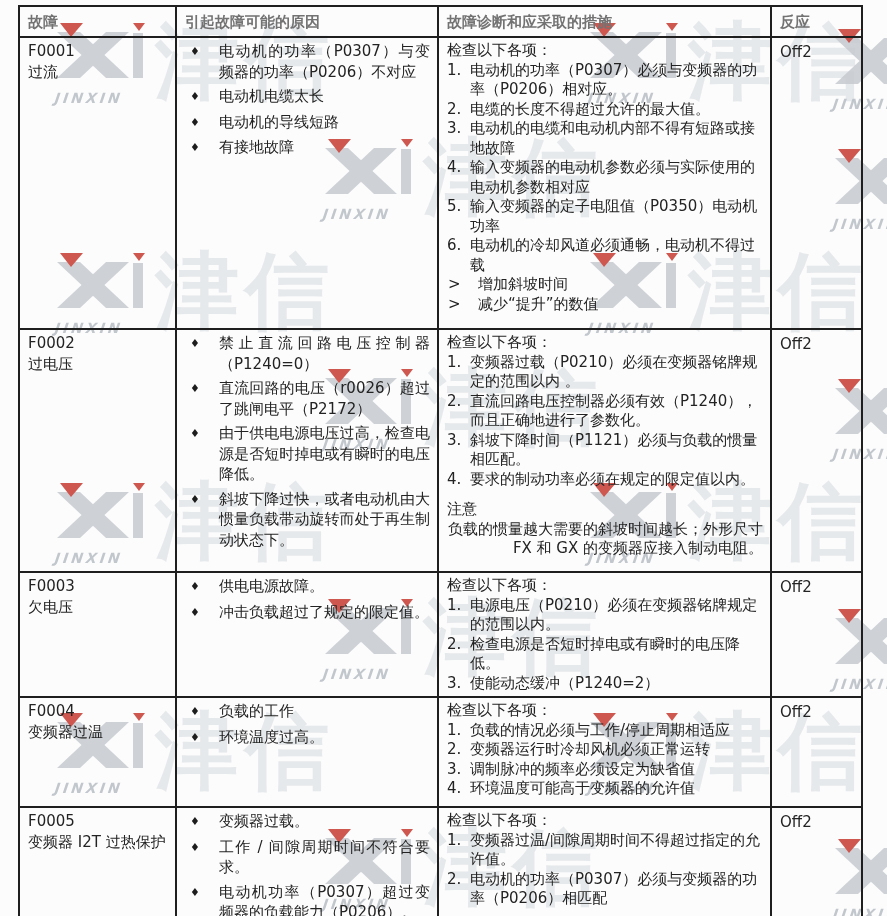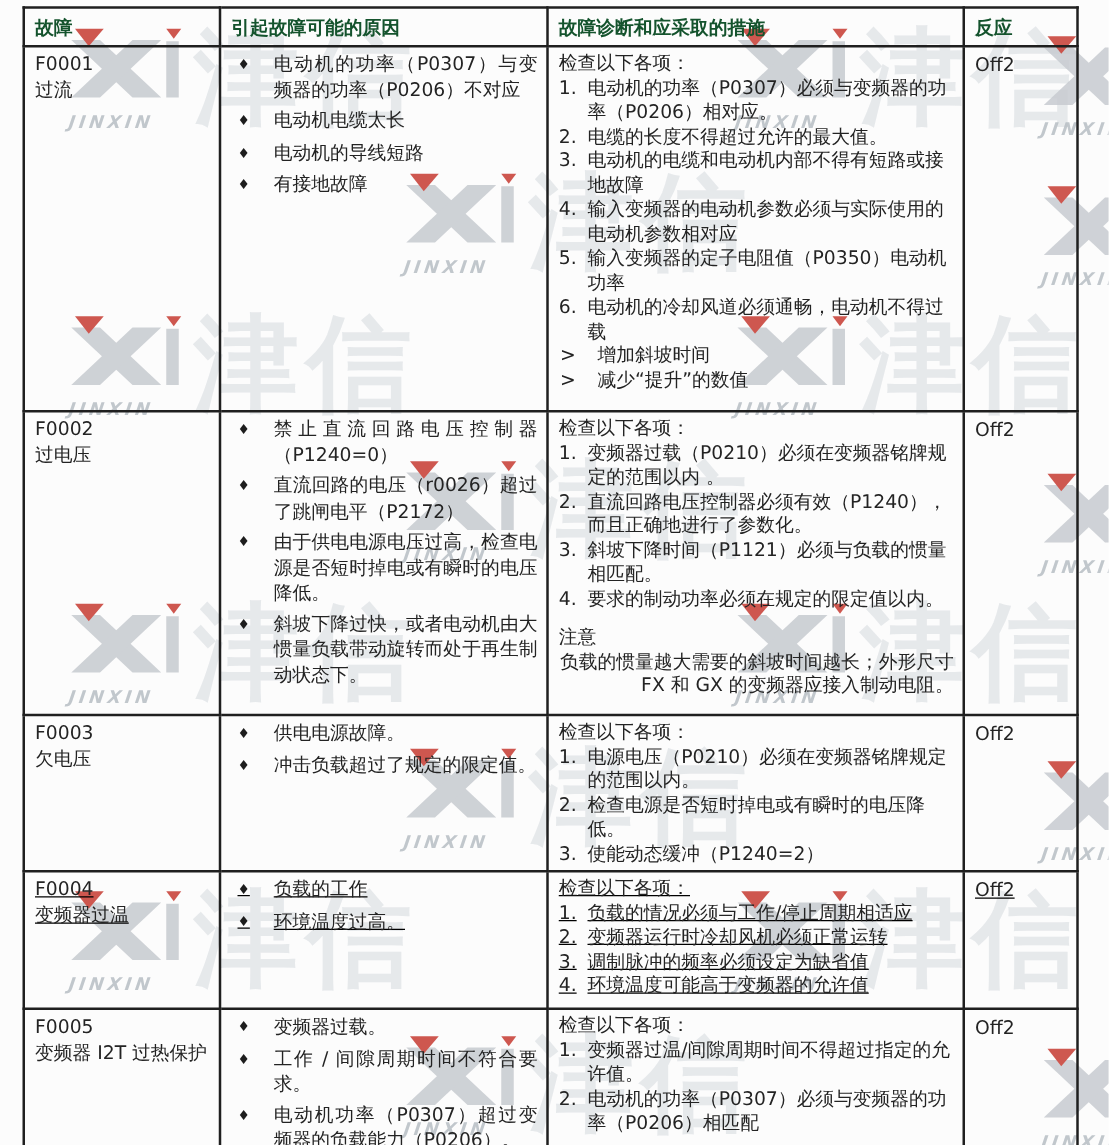--- a/index.html
+++ b/index.html
@@ -11,21 +11,21 @@
   .wm{position:absolute;display:flex;align-items:flex-start;gap:8px;opacity:.85;}
   .wm-left{display:flex;flex-direction:column;align-items:flex-start;}
   .wm-brand{font-style:italic;font-weight:bold;font-size:14px;letter-spacing:3px;
             color:#b7bec4;transform:skewX(-8deg);margin-top:-2px;}
   .wm-chars{font-weight:bold;font-size:84px;line-height:.95;color:#e3e6e9;letter-spacing:6px;}
 
   
   .tbl-wrap{position:absolute;left:18px;top:5px;z-index:1;}
   table{border-collapse:collapse;table-layout:fixed;width:843px;background:transparent;}
   th,td{border:2px solid #1f1f1f;vertical-align:top;background:transparent;}
-  th{font-size:15px;font-weight:bold;color:#14532d;text-align:left;
+  th{font-size:15px;font-weight:bold;color:#737373;text-align:left;
      padding:5px 8px 4px 8px;height:20px;vertical-align:middle;}
   td{font-size:15px;color:#232323;padding:3px 7px 3px 8px;}
 
   .fault-code{line-height:21px;}
   .fault-name{line-height:21px;}
 
   .cause{display:flex;line-height:20.5px;margin-bottom:4px;}
   .cause-bullet{width:12px;margin:1px 17px 0 5px;font-size:11px;flex-shrink:0;color:#1d1d1d;}
   .cause-text{flex:1;text-align:justify;}
 
@@ -419,21 +419,21 @@
               </div>
               <div class="step">
                 <span class="step-num">3.</span>
                 <span class="step-text">使能动态缓冲（P1240=2）</span>
               </div>
             </td>
             <td>
               <div class="reaction">Off2</div>
             </td>
           </tr>
-          <tr style="height: 110px; text-decoration: underline;">
+          <tr style="height: 110px;">
             <td>
               <div class="fault-code">F0004</div>
               <div class="fault-name">变频器过温</div>
             </td>
             <td>
               <div class="cause">
                 <span class="cause-bullet">♦</span>
                 <span class="cause-text">负载的工作</span>
               </div>
               <div class="cause">

